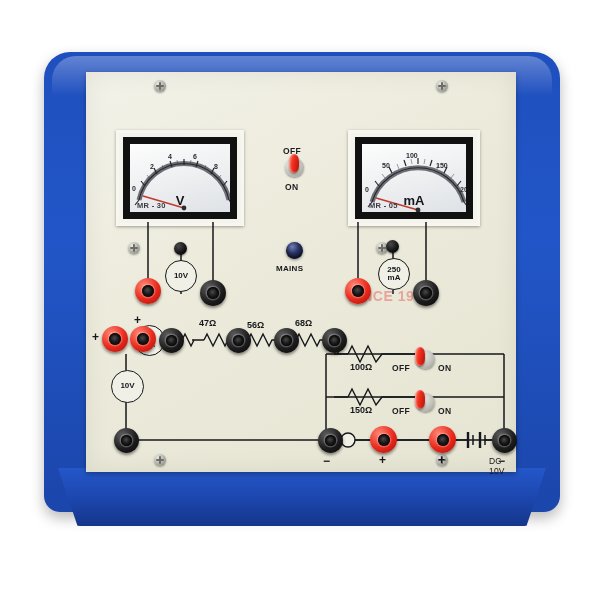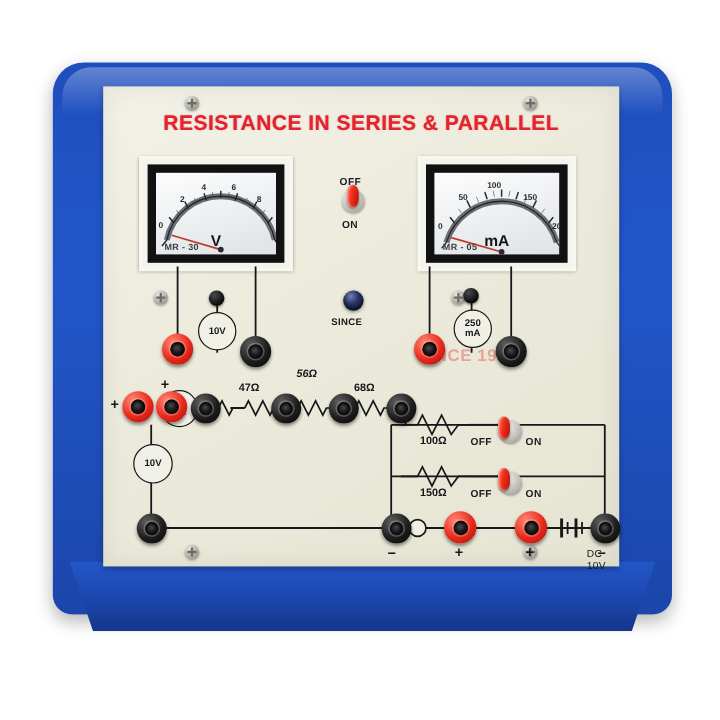--- a/index.html
+++ b/index.html
@@ -144,21 +144,20 @@
   <div class="screw" style="left:350px;top:8px;"></div>
   <div class="screw" style="left:42px;top:170px;"></div>
   <div class="screw" style="left:290px;top:170px;"></div>
   <div class="screw" style="left:68px;top:382px;"></div>
   <div class="screw" style="left:350px;top:382px;"></div>
 
   <div id="wm">
     <div id="wm-since">SINCE 1980</div>
   </div>
 
-  <div id="title">RESISTANCE IN SERIES &amp; PARALLEL</div>
 
   <div class="meter" style="left:30px;top:58px;width:122px;height:90px;">
     <div class="meter-in">
       <div class="meter-face">
         <svg width="110" height="76" viewBox="0 0 110 76" style="position:absolute;left:-1px;top:0;">
           <path d="M10,56 A46,46 0 0,1 100,56" fill="none" stroke="#6c6f75" stroke-width="5"></path>
           <path d="M10,56 A46,46 0 0,1 100,56" fill="none" stroke="#24262b" stroke-width="1.1"></path>
           <g stroke="#24262b" stroke-width="1.2">
             <line x1="10" y1="56" x2="6" y2="61"></line>
             <line x1="16" y1="42" x2="12" y2="37"></line>
@@ -234,21 +233,21 @@
       </div>
     </div>
   </div>
 
   <div class="sw-label" style="left:197px;top:74px;">OFF</div>
   <div class="tog-base" style="left:199px;top:86px;"></div>
   <div class="tog-lever" style="left:203px;top:82px;"></div>
   <div class="sw-label" style="left:199px;top:110px;">ON</div>
 
   <div id="mains-lamp" style="left:200px;top:170px;"></div>
-  <div class="mains-text" style="left:190px;top:192px;">SINCE</div>
+  <div class="mains-text" style="left:190px;top:192px;">MAINS</div>
 
   <svg id="schem" viewBox="0 0 430 400">
     <g stroke="#16171a" stroke-width="1.5" fill="none">
 
       <line x1="62" y1="150" x2="62" y2="218"></line>
       <line x1="127" y1="150" x2="127" y2="220"></line>
 
       <line x1="95" y1="176" x2="95" y2="190"></line>
       <line x1="95" y1="216" x2="95" y2="222"></line>
 
@@ -354,21 +353,21 @@
     <div class="term-hole" style="width:11px;height:11px;"></div>
   </div>
   <div class="term black" style="left:188px;top:256px;width:25px;height:25px;">
     <div class="term-hole" style="width:11px;height:11px;"></div>
   </div>
   <div class="term black" style="left:236px;top:256px;width:25px;height:25px;">
     <div class="term-hole" style="width:11px;height:11px;"></div>
   </div>
 
   <div class="res-label" style="left:113px;top:246px;text-align:center;">47Ω</div>
-  <div class="res-label" style="left:161px;top:234px;font-style:italic;">56Ω</div>
+  <div class="res-label" style="left:161px;top:248px;">56Ω</div>
   <div class="res-label" style="left:209px;top:246px;">68Ω</div>
 
   <div class="res-label" style="left:264px;top:290px;">100Ω</div>
   <div class="res-label" style="left:264px;top:333px;">150Ω</div>
 
   <div class="sw-label" style="left:306px;top:291px;">OFF</div>
   <div class="tog-base" style="left:330px;top:278px;"></div>
   <div class="tog-lever" style="left:329px;top:275px;"></div>
   <div class="sw-label" style="left:352px;top:291px;">ON</div>
 

